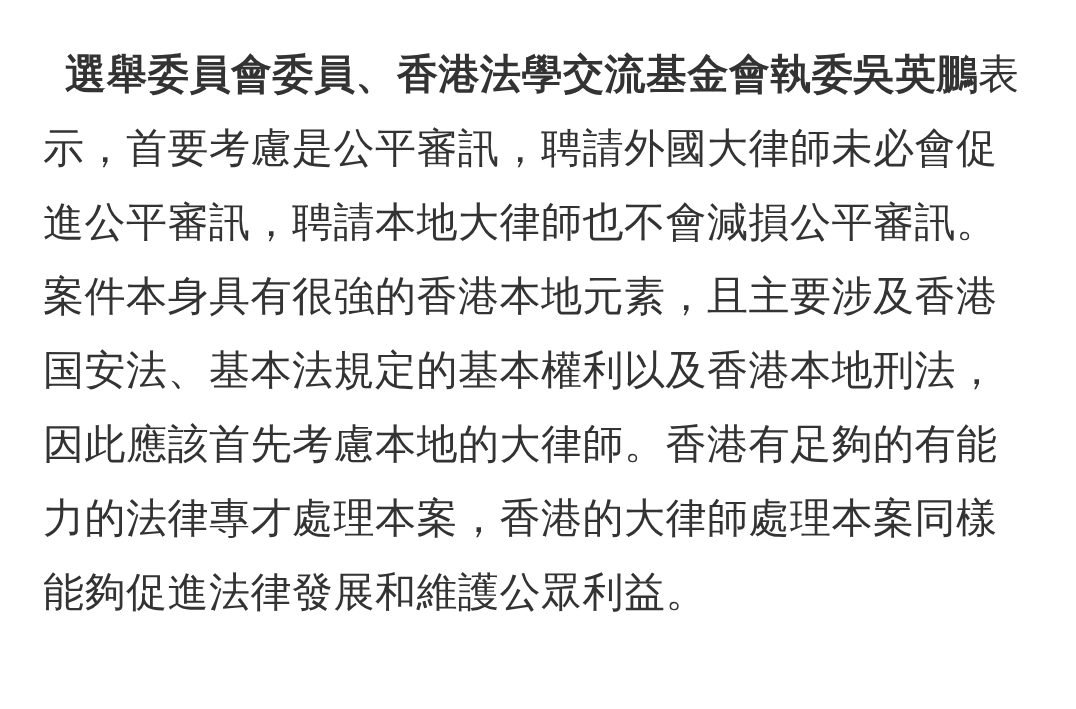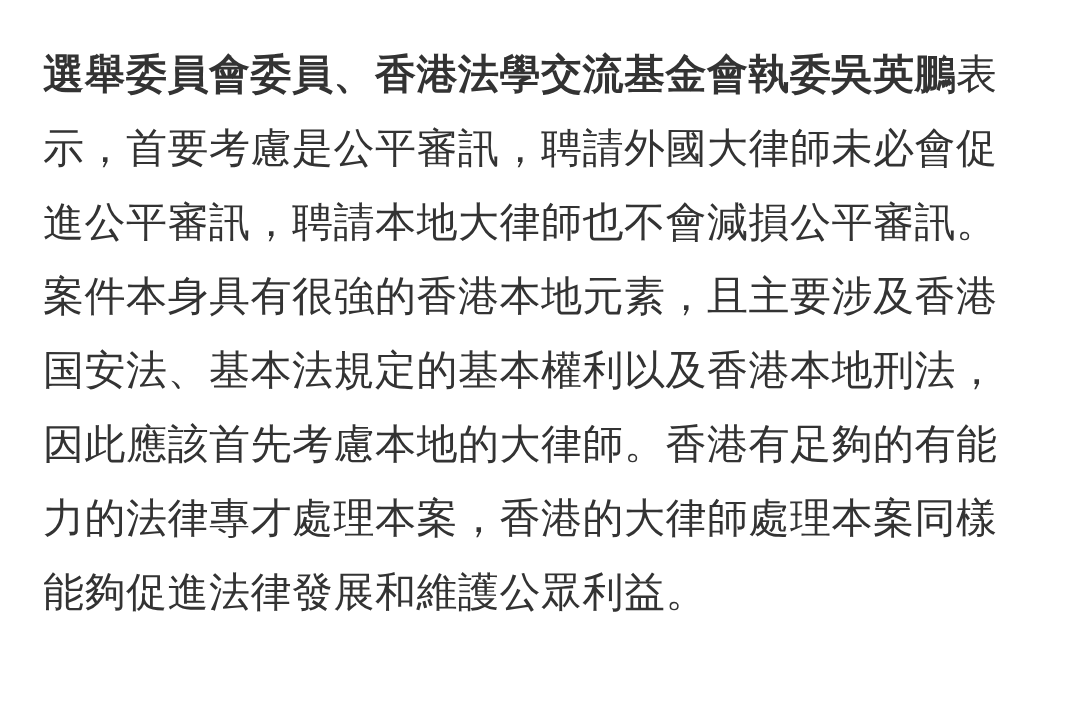--- a/index.html
+++ b/index.html
@@ -26,20 +26,21 @@
     line-height: 74px;
     color: #333333;
     letter-spacing: 0.5px;
     text-align: left;
     word-break: break-all;
     overflow-wrap: break-word;
   }
   .article-body p strong {
     font-weight: 700;
     color: #333333;
+    margin-left: 22px;
   }
 </style>
 </head>
 <body>
 
 <div class="page">
   <div class="article-body">
     <p><strong>選舉委員會委員、香港法學交流基金會執委吳英鵬</strong><span>表示，首要考慮是公平審訊，聘請外國大律師未必會促進公平審訊，聘請本地大律師也不會減損公平審訊。案件本身具有很強的香港本地元素，且主要涉及香港国安法、基本法規定的基本權利以及香港本地刑法，因此應該首先考慮本地的大律師。香港有足夠的有能力的法律專才處理本案，香港的大律師處理本案同樣能夠促進法律發展和維護公眾利益。</span></p>
   </div>
 </div>

